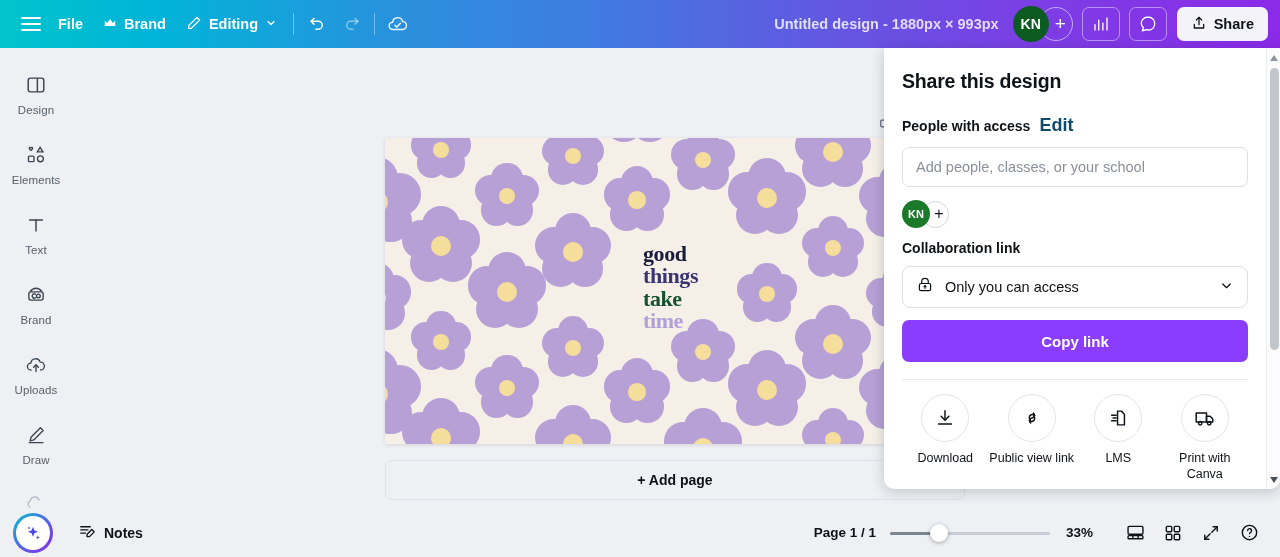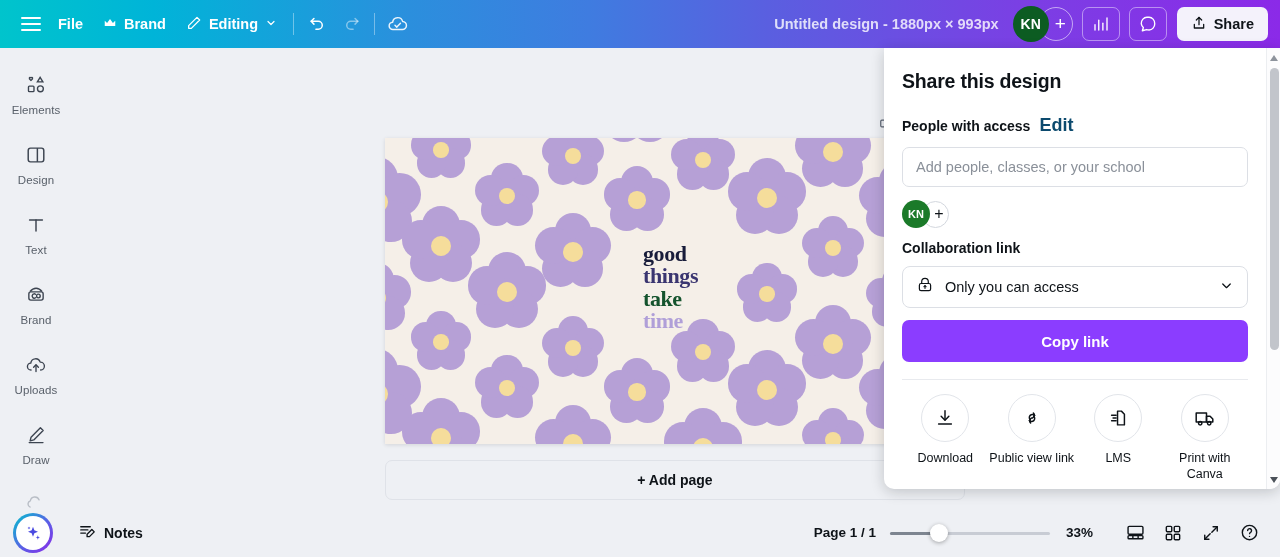--- a/index.html
+++ b/index.html
@@ -318,38 +318,38 @@
         </svg>
       </span>
       <span>Share</span>
     </div>
   </div>
 
   <div id="sidebar">
 
     <div class="side-item">
       <span>
+        <svg width="22" height="22" viewBox="0 0 24 24" fill="none" stroke="#3c4450" stroke-width="1.6">
+          <rect x="3.5" y="4.5" width="17" height="15" rx="2.5"></rect>
+            <path d="M13.5 4.5v15"></path>
+        </svg>
+      </span>
+      <span class="side-label">Design</span>
+    </div>
+
+    <div class="side-item">
+      <span>
         <svg width="22" height="22" viewBox="0 0 24 24" fill="none" stroke="#3c4450" stroke-width="1.5">
           <path d="M6.5 4.2c1.4-1.2 3.3.5 0 2.8-3.3-2.3-1.4-4-0-2.8z"></path>
           <path d="M16.5 3.6l3 5h-6l3-5z"></path>
           <rect x="3.8" y="13.2" width="6" height="6" rx="1"></rect>
           <circle cx="16.8" cy="16.2" r="3.2"></circle>
         </svg>
       </span>
       <span class="side-label">Elements</span>
-    </div>
-
-    <div class="side-item">
-      <span>
-        <svg width="22" height="22" viewBox="0 0 24 24" fill="none" stroke="#3c4450" stroke-width="1.6">
-          <rect x="3.5" y="4.5" width="17" height="15" rx="2.5"></rect>
-            <path d="M13.5 4.5v15"></path>
-        </svg>
-      </span>
-      <span class="side-label">Design</span>
     </div>
 
     <div class="side-item">
       <span>
         <svg width="22" height="22" viewBox="0 0 24 24" fill="none" stroke="#3c4450" stroke-width="1.6" stroke-linecap="round">
           <path d="M5 6.5h14"></path>
             <path d="M12 6.5v12"></path>
         </svg>
       </span>
       <span class="side-label">Text</span>

